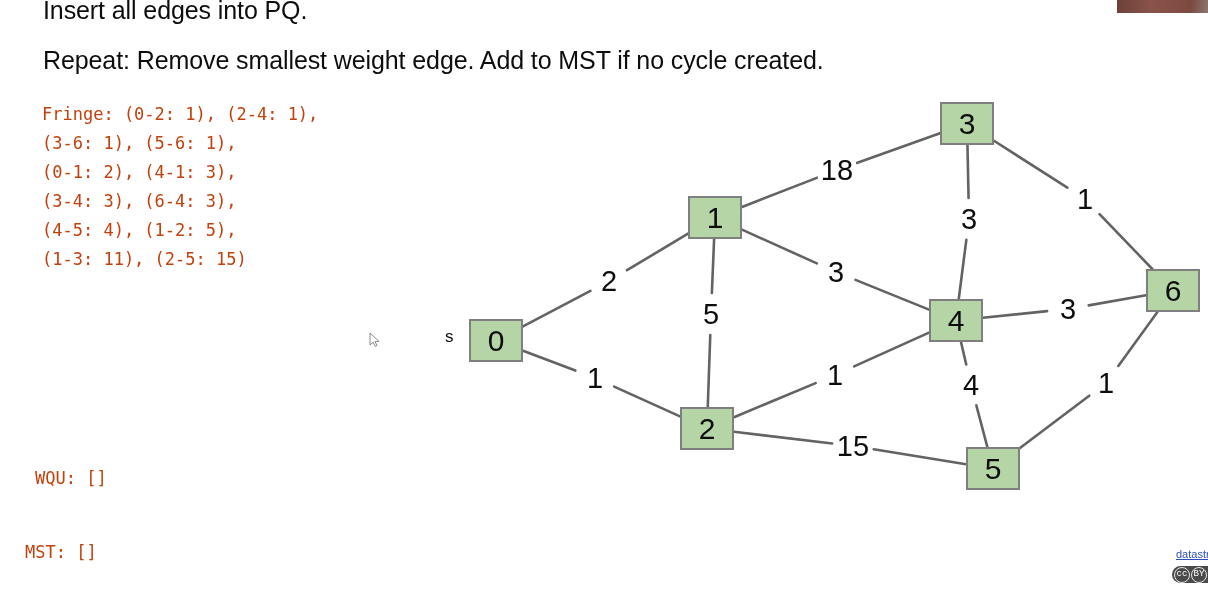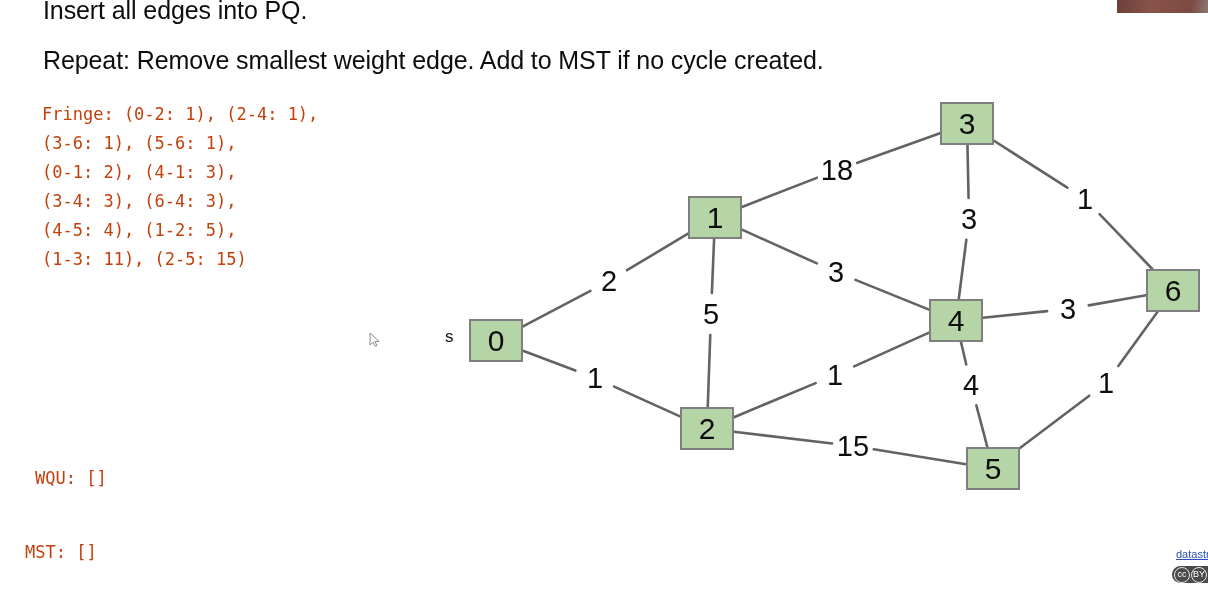--- a/index.html
+++ b/index.html
@@ -133,21 +133,21 @@
     border-radius: 9px;
     padding: 0 2px;
   }
   .cc-mark {
     width: 14px;
     height: 14px;
     border-radius: 50%;
     background: #4a4a4a;
     border: 1.2px solid #e8e8e8;
     color: #ffffff;
-    font-family: Liberation Sans, sans-serif;
+    font-family: Liberation Mono, monospace;
     font-size: 9px;
     display: flex;
     align-items: center;
     justify-content: center;
     line-height: 1;
   }
 </style>
 </head>
 <body>
 

